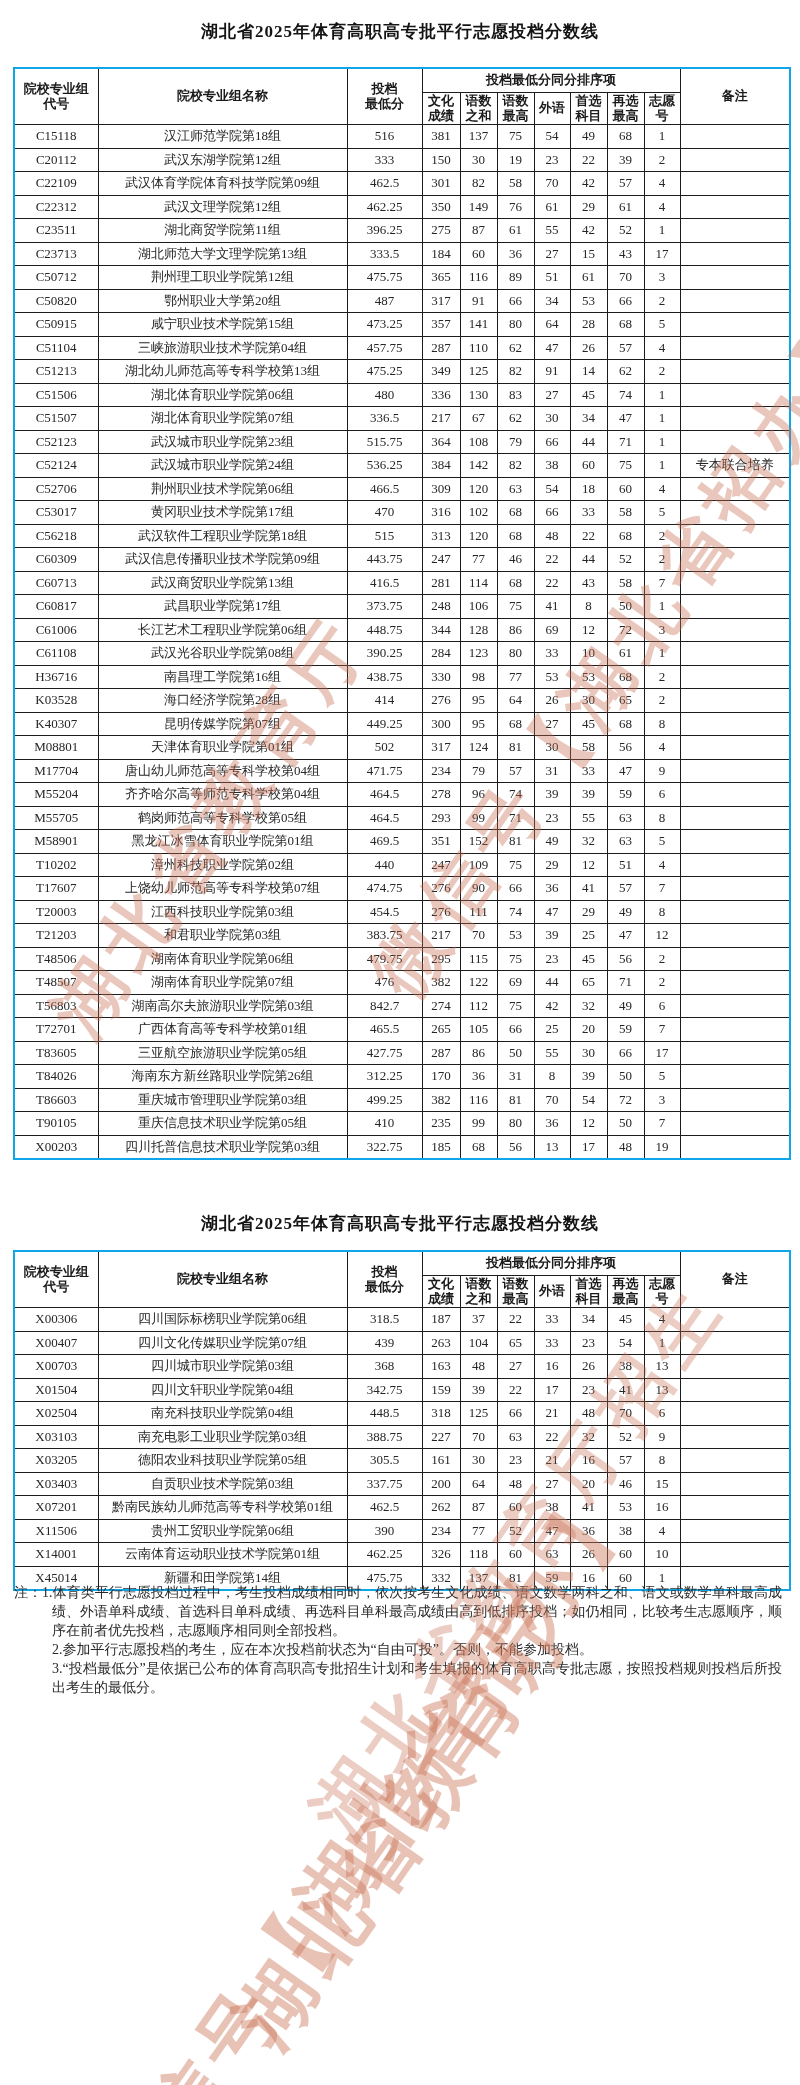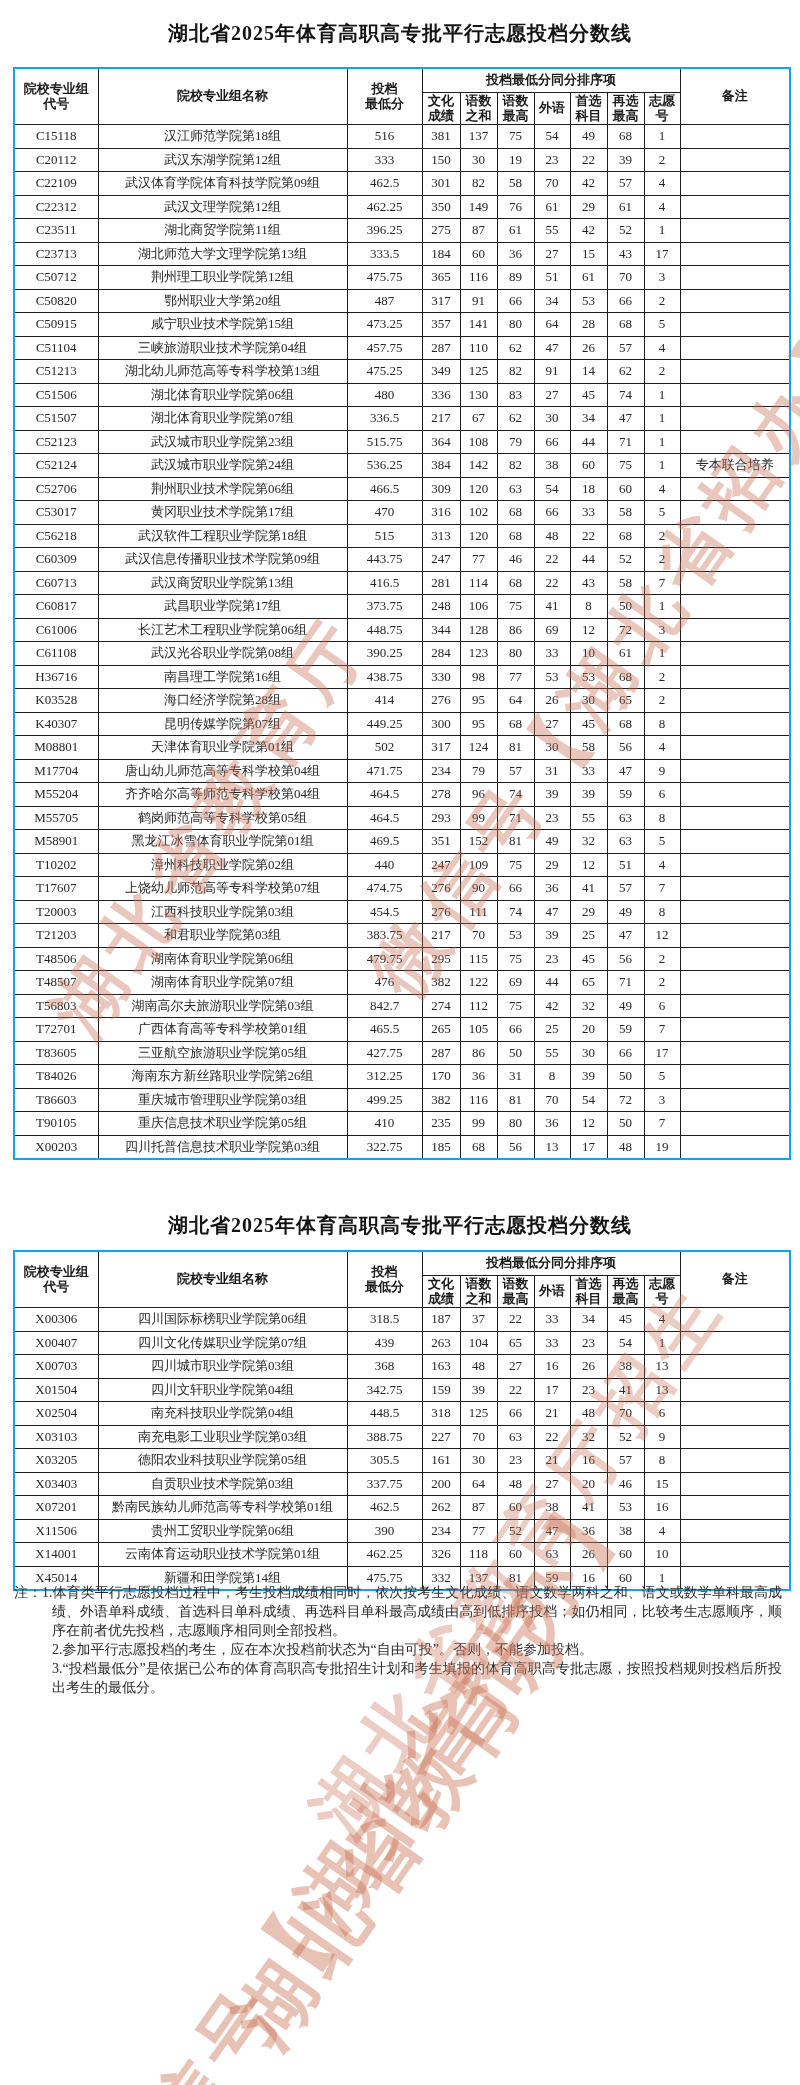--- a/index.html
+++ b/index.html
@@ -9,21 +9,21 @@
     height:2085px;
     background:#ffffff;
     overflow:hidden;
     font-family:"Liberation Serif","DejaVu Serif",serif;
     color:#262626;
   }
   .doc-title{
     position:absolute;
     left:0; width:800px;
     text-align:center;
-    font-size:20px;
+    font-size:17px;
     font-weight:bold;
     color:#141414;
     letter-spacing:1px;
     z-index:2;
   }
   .title1{ top:20px; }
   .title2{ top:1212px; }
 
   table.score-table{
     position:absolute;

